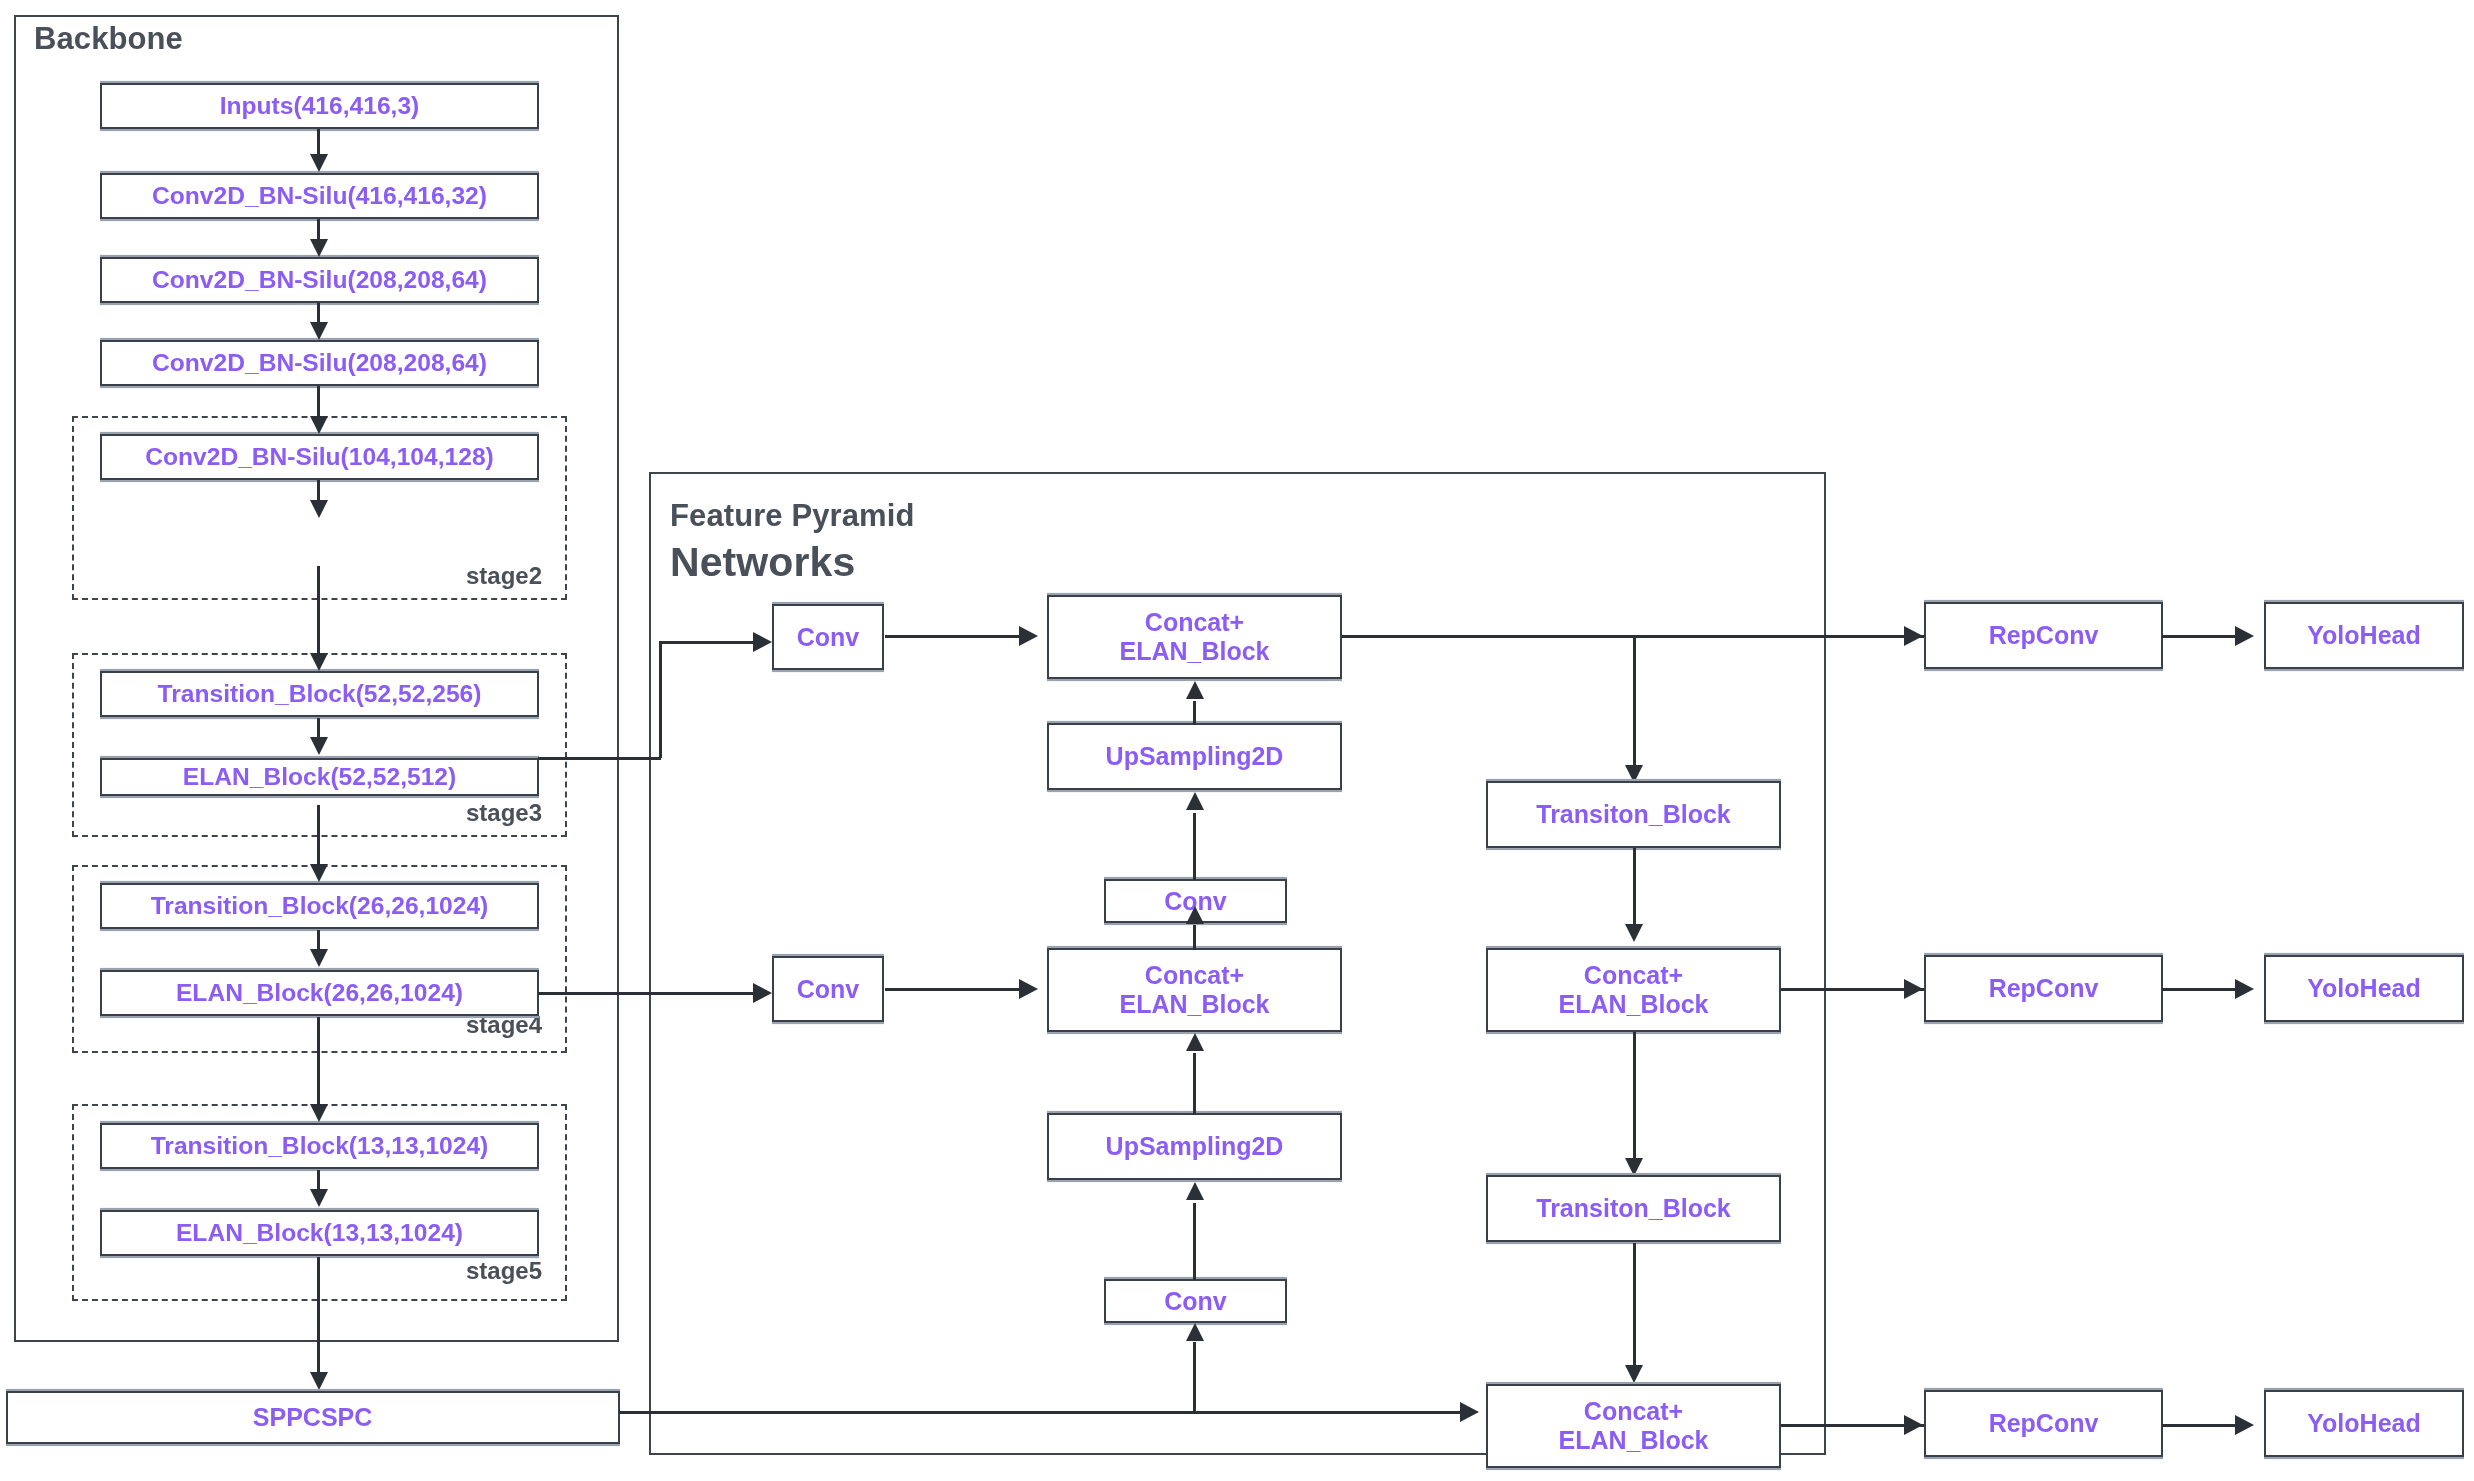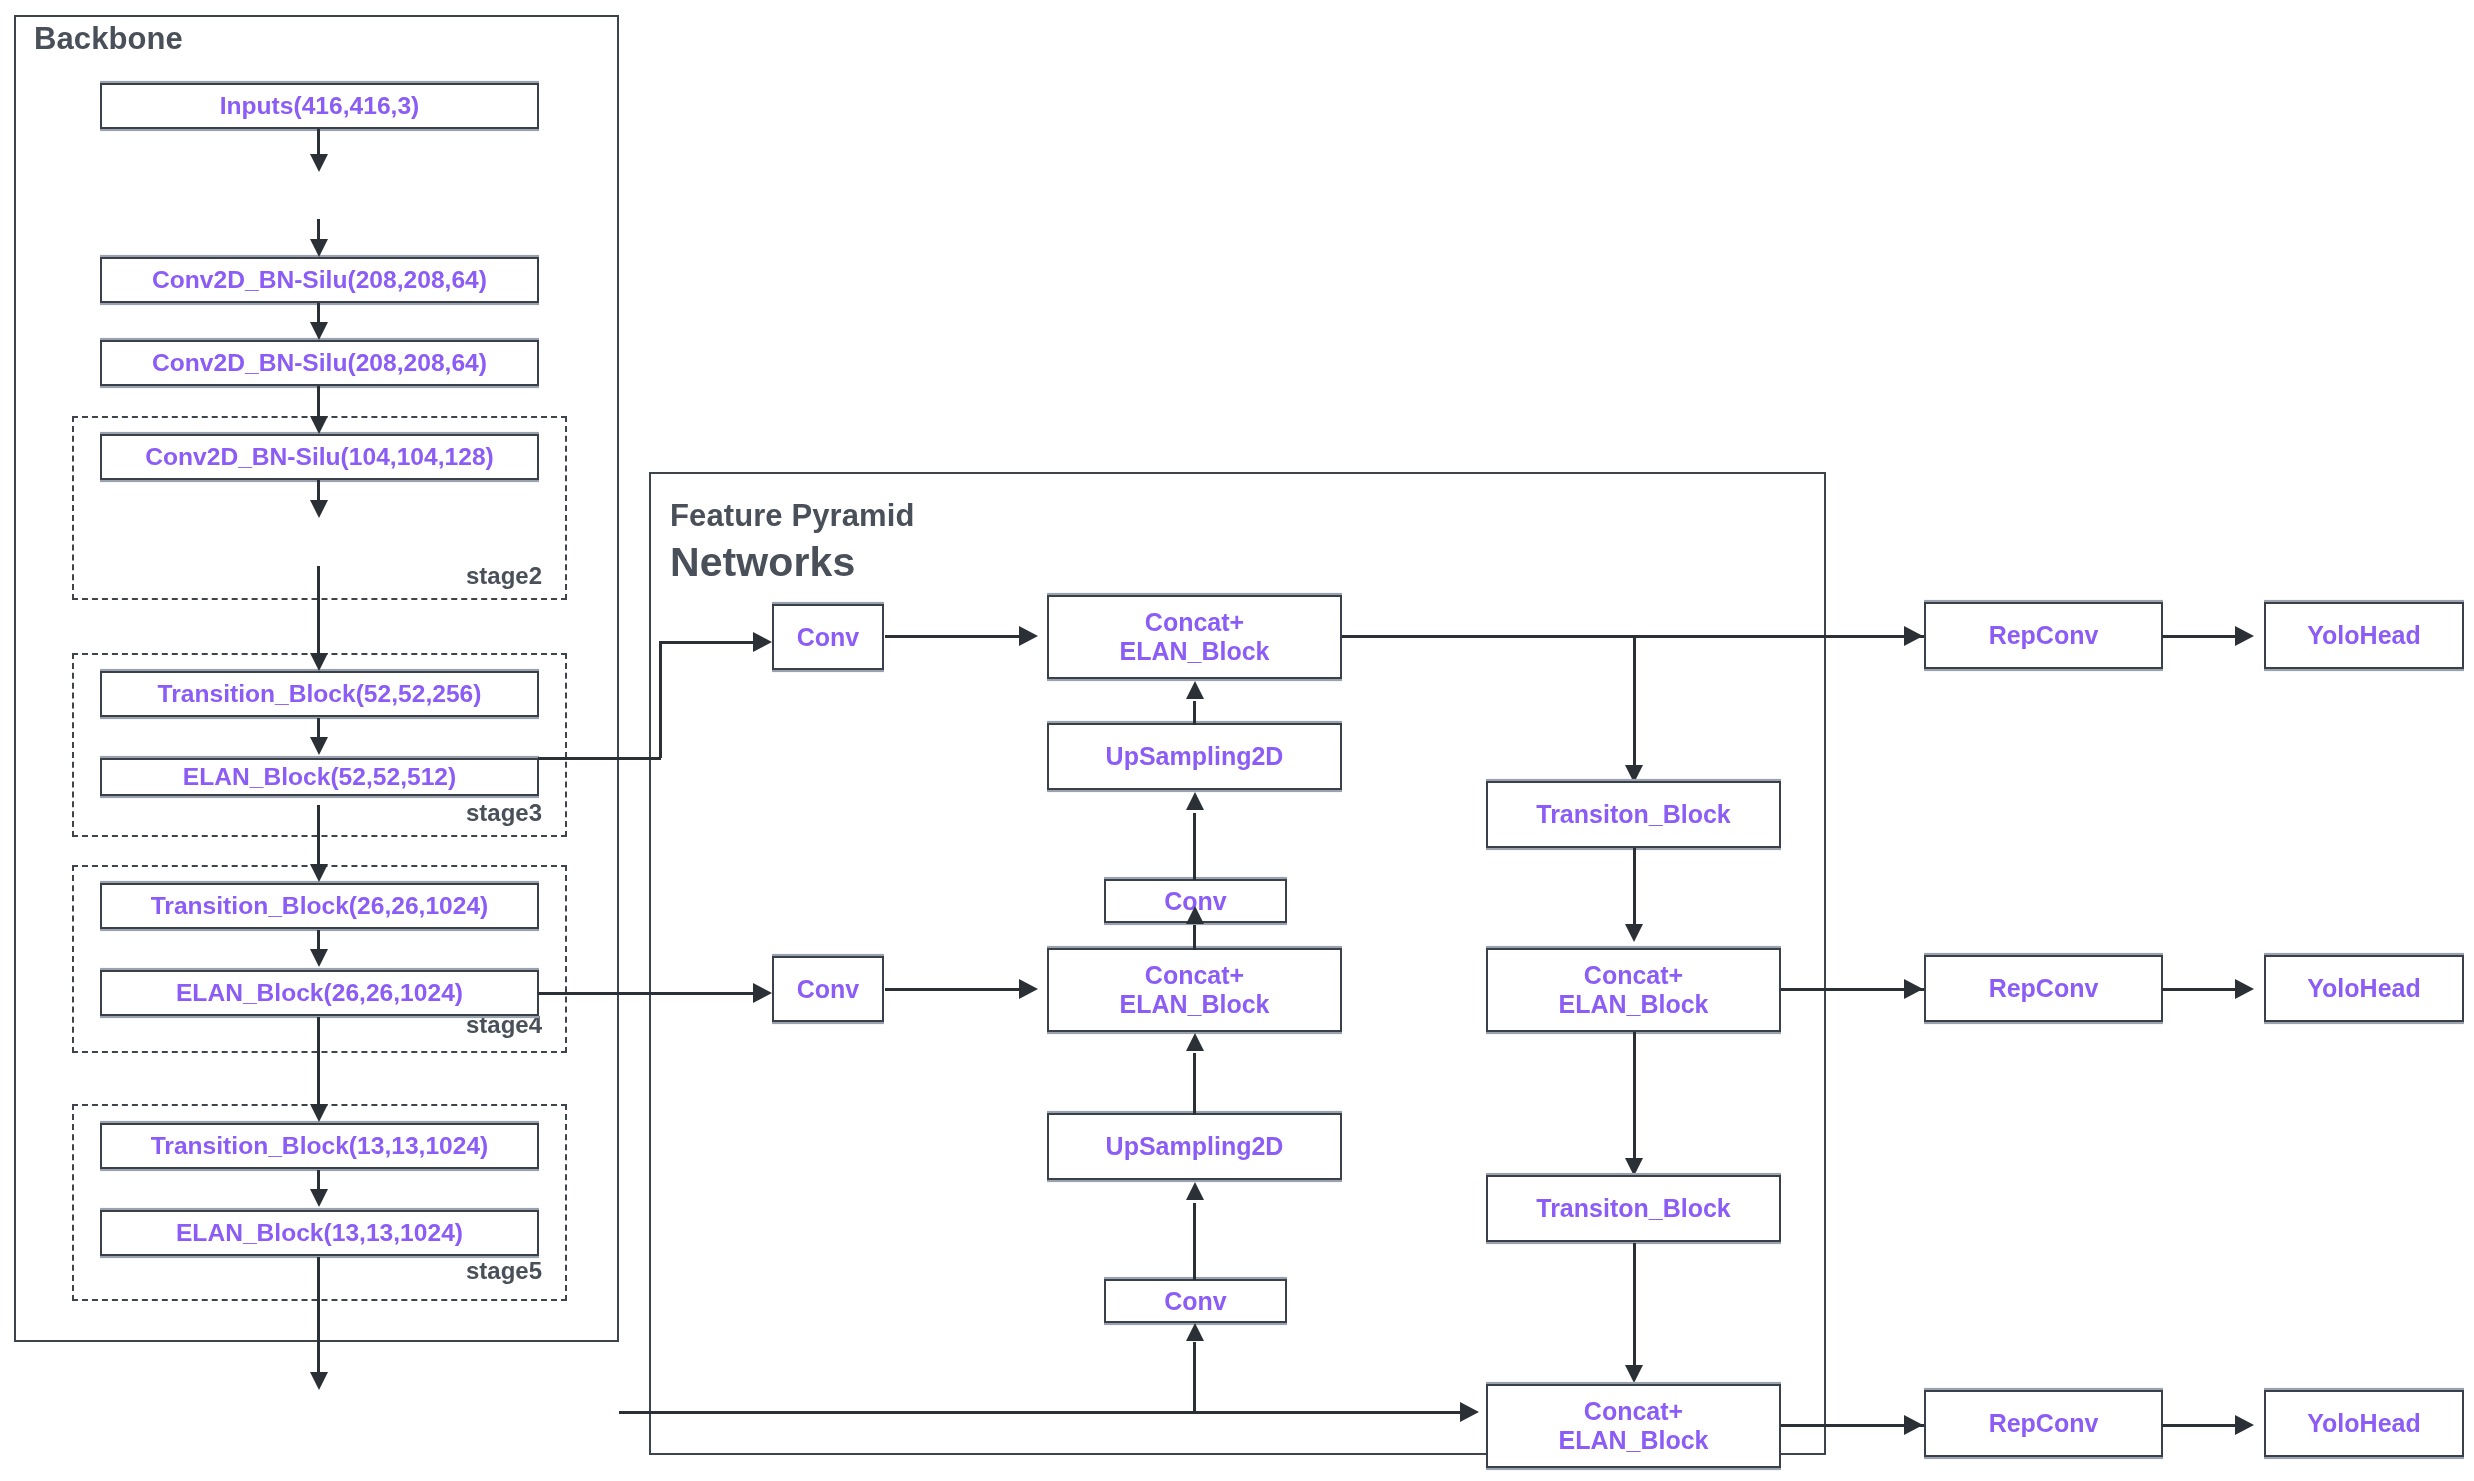--- a/index.html
+++ b/index.html
@@ -46,20 +46,23 @@
 
   <div class="dashed" style="left:72px;top:865px;width:495px;height:188px;"></div>
   <div class="stage-label" style="left:466px;top:1011px;font-size:24px;">stage4</div>
 
   <div class="dashed" style="left:72px;top:1104px;width:495px;height:197px;"></div>
   <div class="stage-label" style="left:466px;top:1257px;font-size:24px;">stage5</div>
 
   <div class="node" style="left:100px;top:83px;width:439px;height:46px;font-size:24.6px;">
     <span>Inputs(416,416,3)</span>
   </div>
+  <div class="node" style="left:100px;top:173px;width:439px;height:46px;font-size:24.6px;">
+    <span>Conv2D_BN-Silu(416,416,32)</span>
+  </div>
   <div class="node" style="left:100px;top:257px;width:439px;height:46px;font-size:24.6px;">
     <span>Conv2D_BN-Silu(208,208,64)</span>
   </div>
   <div class="node" style="left:100px;top:340px;width:439px;height:46px;font-size:24.6px;">
     <span>Conv2D_BN-Silu(208,208,64)</span>
   </div>
   <div class="node" style="left:100px;top:434px;width:439px;height:46px;font-size:24.6px;">
     <span>Conv2D_BN-Silu(104,104,128)</span>
   </div>
   <div class="node" style="left:100px;top:671px;width:439px;height:46px;font-size:24.6px;">
@@ -110,20 +113,23 @@
 
   <div class="ln v" style="left:317px;top:1017px;height:88px;"></div>
   <div class="arrow down" style="left:310px;top:1104px;"></div>
 
   <div class="ln v" style="left:317px;top:1170px;height:21px;"></div>
   <div class="arrow down" style="left:310px;top:1189px;"></div>
 
   <div class="ln v" style="left:317px;top:1257px;height:117px;"></div>
   <div class="arrow down" style="left:310px;top:1372px;"></div>
 
+  <div class="node" style="left:5.6px;top:1391px;width:614px;height:53px;font-size:25px;">
+    <span>SPPCSPC</span>
+  </div>
 
   <div class="group" style="left:649px;top:472px;width:1177px;height:983px;"></div>
   <div class="group-title" style="left:670px;top:498px;font-size:31px;">Feature Pyramid</div>
   <div class="group-title" style="left:670px;top:539px;font-size:41px;">Networks</div>
 
   <div class="ln h" style="left:538px;top:757px;width:123px;"></div>
   <div class="ln v" style="left:659px;top:642px;height:116px;"></div>
   <div class="ln h" style="left:659px;top:641px;width:107px;"></div>
   <div class="arrow right" style="left:753px;top:632px;"></div>
 

